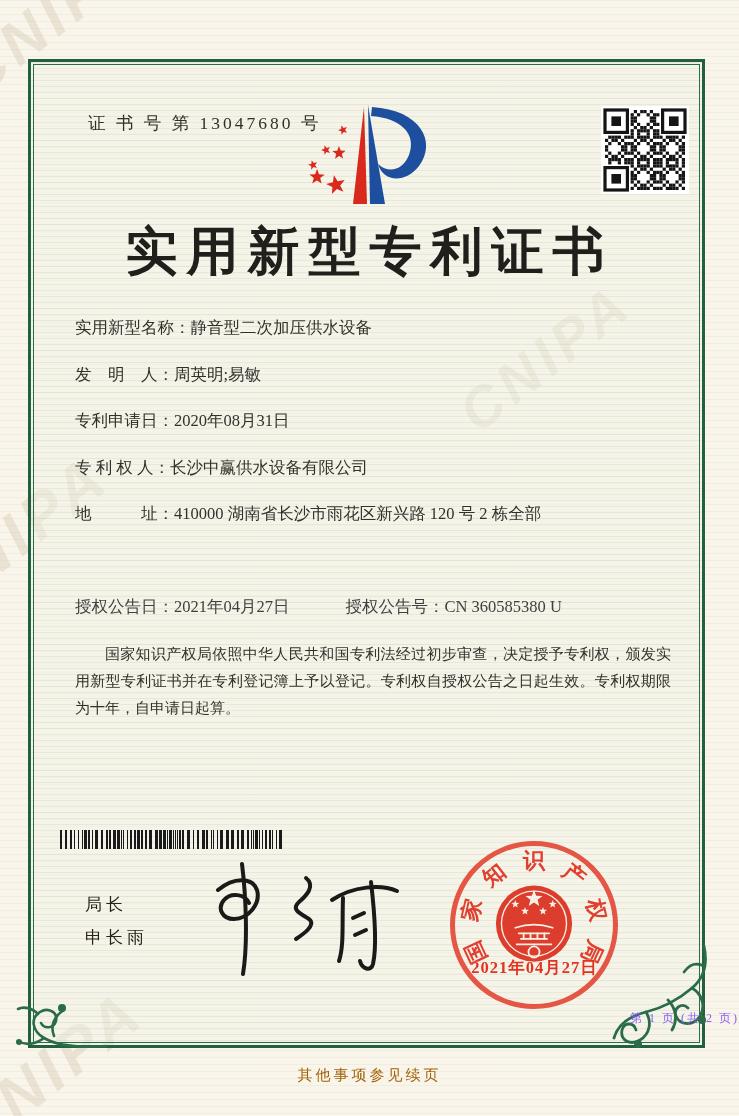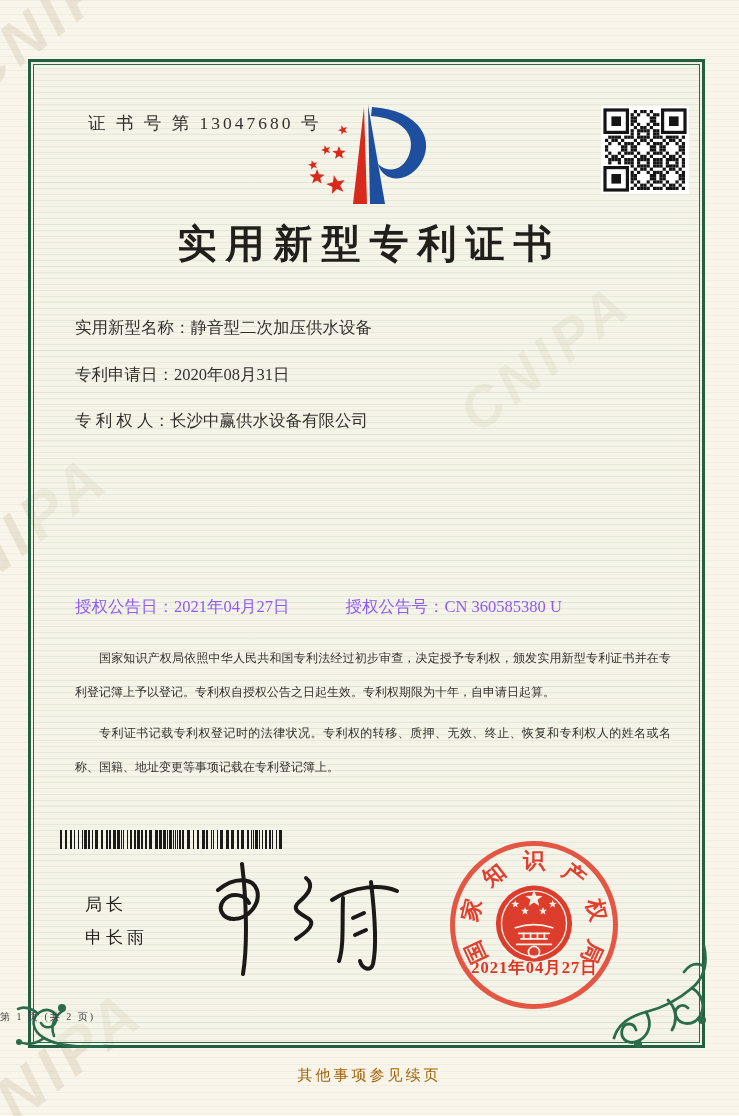--- a/index.html
+++ b/index.html
@@ -20,31 +20,31 @@
     border:3px solid #2360422;border:3px solid #236042;box-sizing:border-box;
     background:rgba(242,243,230,0.45);
     background-image:repeating-linear-gradient(180deg, rgba(110,160,120,0.13) 0 1px, rgba(0,0,0,0) 1px 6px);
   }
   .frame-inner{
     position:absolute;left:2px;top:2px;right:2px;bottom:2px;
     border:1px solid #2a6b4a;
   }
   .abs{position:absolute;}
   .cert-no{left:88px;top:111px;font-size:17.5px;letter-spacing:3px;color:#33302c;}
-  .title{left:0;right:0;top:217px;text-align:center;font-size:39px;font-weight:700;
+  .title{left:0;right:0;top:217px;text-align:center;font-size:52px;font-weight:700;
          letter-spacing:9px;color:#211f1c;}
   .fields{left:75px;top:315px;width:600px;display:flex;flex-direction:column;gap:20.5px;
           font-size:16.5px;line-height:26px;color:#33302c;}
   .field-row{white-space:nowrap;}
   .field-label{display:inline-block;}
-  .grant-row{left:75px;top:596px;display:flex;gap:56px;font-size:16.5px;color:#8b5cf6;white-space:nowrap;}
-  .paras{left:75px;top:641px;width:596px;font-size:12px;line-height:34px;color:#33302c;text-align:justify;}
+  .grant-row{left:75px;top:596px;display:flex;gap:56px;font-size:16.5px;color:#404040;white-space:nowrap;}
+  .paras{left:75px;top:641px;width:596px;font-size:15px;line-height:27px;color:#33302c;text-align:justify;}
   .paras p{margin:0 0 7px 0;text-indent:2em;}
   .officer{left:85px;top:888px;font-size:17px;letter-spacing:4px;line-height:33px;color:#26231f;}
-  .page-info{left:0;right:0;top:1010px;text-align:left;font-size:10px;letter-spacing:2px;color:#404040;}
+  .page-info{left:0;right:0;top:1010px;text-align:right;font-size:12px;letter-spacing:2px;color:#8b5cf6;}
   .footer-note{left:0;right:0;top:1066px;text-align:center;font-size:15px;letter-spacing:3px;color:#a16207;}
   .seal{left:450px;top:841px;width:168px;height:168px;}
   .seal-ring{position:absolute;left:0;top:0;width:168px;height:168px;border-radius:50%;
              border:5px solid rgba(226,58,40,0.85);box-sizing:border-box;}
   .seal-char{position:absolute;width:26px;height:26px;line-height:26px;text-align:center;
              font-size:22px;font-weight:700;color:rgba(222,48,32,0.92);}
   .seal-date{left:452px;top:957px;width:165px;text-align:center;font-size:16.5px;font-weight:700;
              color:#e03322;letter-spacing:1px;text-shadow:0 0 2px rgba(250,245,235,0.8);}
   .ornament{color:#2a6b4a;}
 </style>
@@ -344,32 +344,33 @@
       <rect x="80.80000000000001" y="71.2" width="3.2" height="3.2"></rect>
       <rect x="80.80000000000001" y="74.4" width="3.2" height="3.2"></rect>
       <rect x="80.80000000000001" y="80.80000000000001" width="3.2" height="3.2"></rect>
     </g>
 </svg>
 
 <div class="abs title">实用新型专利证书</div>
 
 <div class="abs fields">
   <div class="field-row"><span class="field-label">实用新型名称：</span><span>静音型二次加压供水设备</span></div>
+  <div class="field-row"><span class="field-label">发　明　人：</span><span>周英明;易敏</span></div>
   <div class="field-row"><span class="field-label">专利申请日：</span><span>2020年08月31日</span></div>
   <div class="field-row"><span class="field-label">专 利 权 人：</span><span>长沙中赢供水设备有限公司</span></div>
+  <div class="field-row"><span class="field-label">地　　　址：</span><span>410000 湖南省长沙市雨花区新兴路 120 号 2 栋全部</span></div>
 </div>
 
 <div class="abs grant-row">
   <div><span>授权公告日：</span><span>2021年04月27日</span></div>
   <div><span>授权公告号：</span><span>CN 360585380 U</span></div>
 </div>
 
 <div class="abs paras">
   <p>国家知识产权局依照中华人民共和国专利法经过初步审查，决定授予专利权，颁发实用新型专利证书并在专利登记簿上予以登记。专利权自授权公告之日起生效。专利权期限为十年，自申请日起算。</p>
-  <p>专利证书记载专利权登记时的法律状况。专利权的转移、质押、无效、终止、恢复和专利权人的姓名或名称、国籍、地址变更等事项记载在专利登记簿上。</p>
 </div>
 
 <svg class="abs" style="left:60px;top:830px;" width="226" height="19" viewBox="0 0 226 19">
   <g id="barcode-bars" fill="#1a1a1a">
       <rect x="0" y="0" width="2" height="19"></rect>
       <rect x="5" y="0" width="2" height="19"></rect>
       <rect x="10" y="0" width="2" height="19"></rect>
       <rect x="14" y="0" width="1" height="19"></rect>
       <rect x="18" y="0" width="1" height="19"></rect>
       <rect x="22" y="0" width="1" height="19"></rect>

